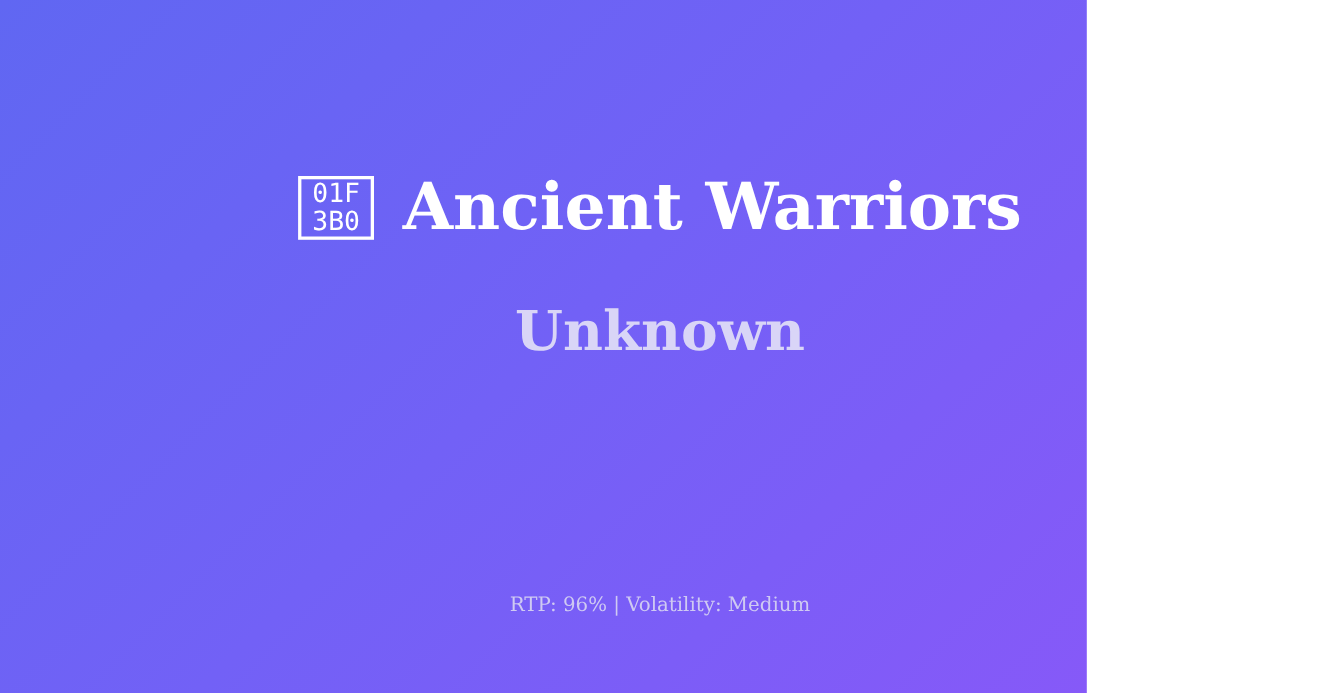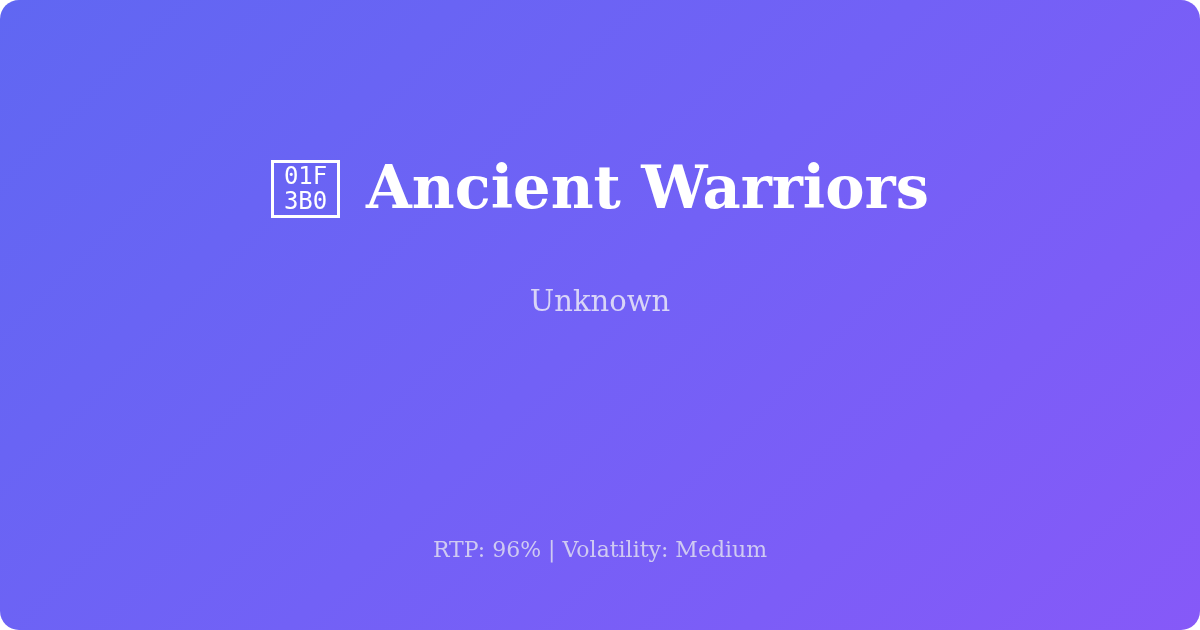--- a/index.html
+++ b/index.html
@@ -5,27 +5,26 @@
   html, body {
     margin: 0;
     padding: 0;
     width: 1200px;
     height: 630px;
     overflow: hidden;
   }
 
   #og-card {
     position: relative;
-    width: 1200px;
+    width: 988px;
     height: 630px;
     box-sizing: border-box;
     background: linear-gradient(135deg, #6067f2 0%, #7261f6 50%, #8659f8 100%);
     font-family: "DejaVu Serif", "Liberation Serif", serif;
     overflow: hidden;
-    border-radius: 19px;
   }
 
   
   .center-stack {
     position: absolute;
     left: 0;
     top: 0;
     width: 1200px;
     height: 470px;
     display: flex;
@@ -75,37 +74,37 @@
     line-height: 86px;
     color: #ffffff;
     white-space: nowrap;
     letter-spacing: 0px;
     margin: 0;
   }
 
   .provider-name {
     margin-top: 46px;
     font-family: "DejaVu Serif", "Liberation Serif", serif;
-    font-weight: 400;
-    font-size: 29px;
+    font-weight: 700;
+    font-size: 50px;
     line-height: 48px;
     color: #d9d5f7;
     white-space: nowrap;
   }
 
   
   .meta-footer {
     position: absolute;
     left: 0;
     bottom: 66px;
     width: 1200px;
     text-align: center;
     font-family: "DejaVu Serif", "Liberation Serif", serif;
     font-weight: 400;
-    font-size: 22px;
+    font-size: 18px;
     line-height: 28px;
     color: #cfcaf2;
     white-space: nowrap;
   }
 </style>
 </head>
 <body>
 
 <div id="og-card">
 

